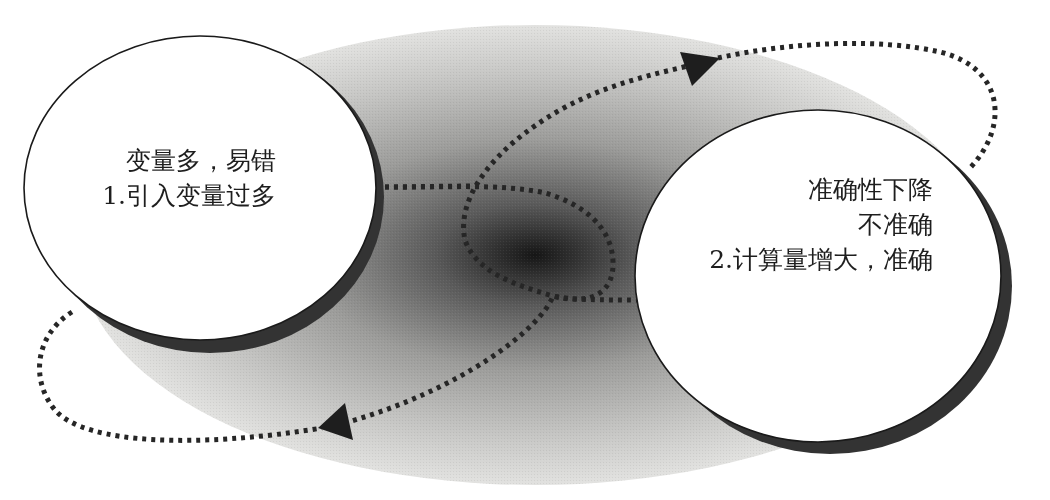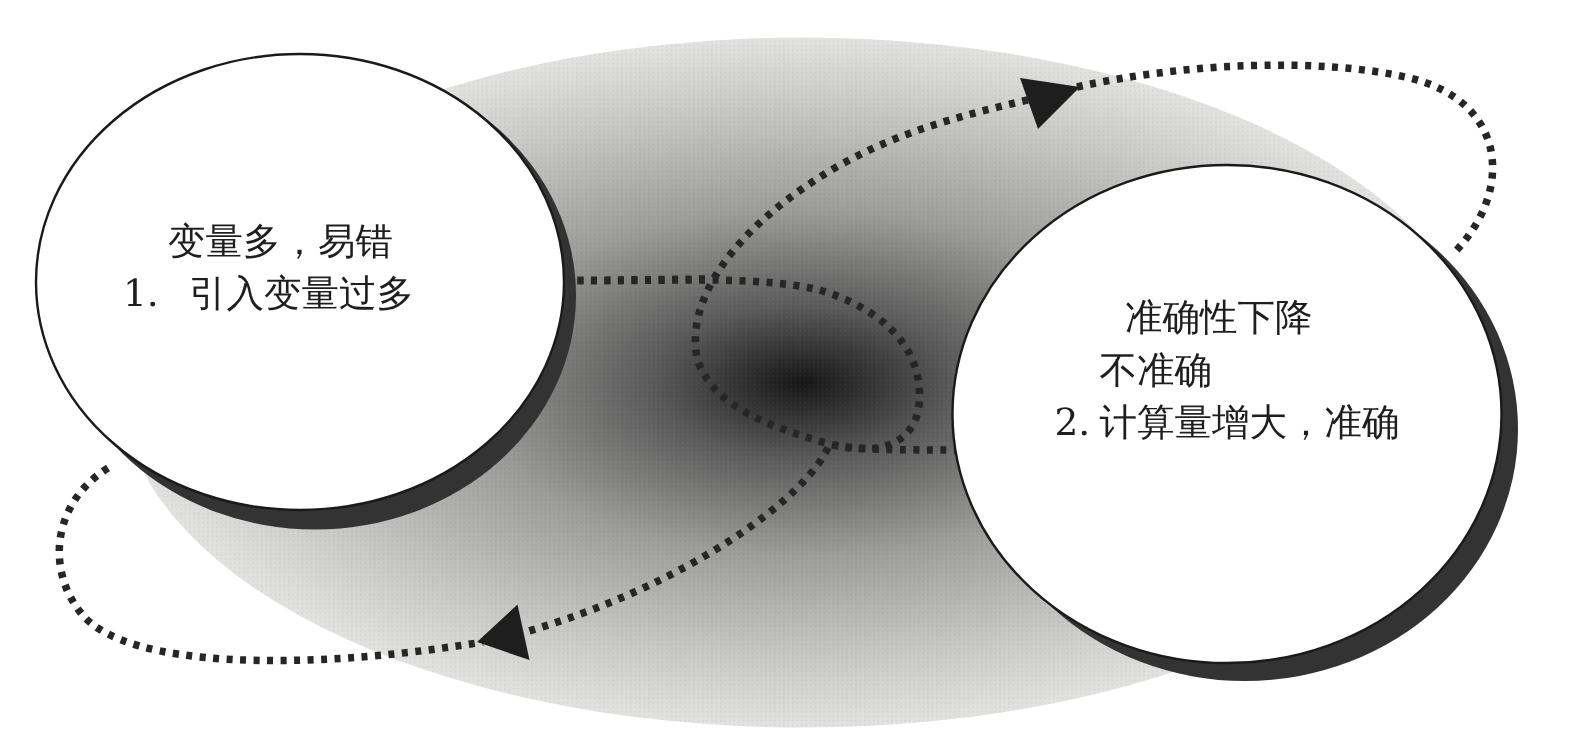--- a/index.html
+++ b/index.html
@@ -21,26 +21,26 @@
       width: 1050px;
       height: 500px;
     }
     .circle-text {
       position: absolute;
       color: #1e1e1e;
       font-size: 25px;
       line-height: 35px;
       white-space: nowrap;
     }
-    .circle-text .line { display: block; }
+    .circle-text .line { display: block; text-align: right; }
     .circle-text .num { display: inline-block; }
     #left-text { left: 82px; top: 143px; }
     #left-text .title { padding-left: 30px; }
     #left-text .num { width: 44px; }
-    #right-text { left: 703px; top: 194px; }
+    #right-text { left: 703px; top: 172px; }
     #right-text .title { padding-left: 47px; }
     #right-text .num { width: 30px; }
     #right-text .cont { padding-left: 30px; }
   </style>
 </head>
 <body>
 
 <svg id="canvas" viewBox="0 0 1050 500" xmlns="http://www.w3.org/2000/svg">
   <defs>
     <radialGradient id="bgGrad" cx="0.5" cy="0.5" r="0.5">

